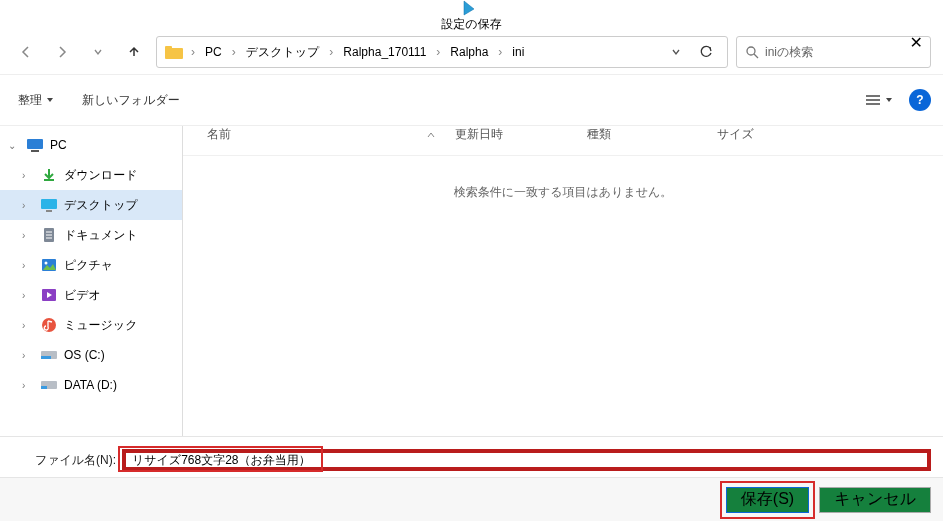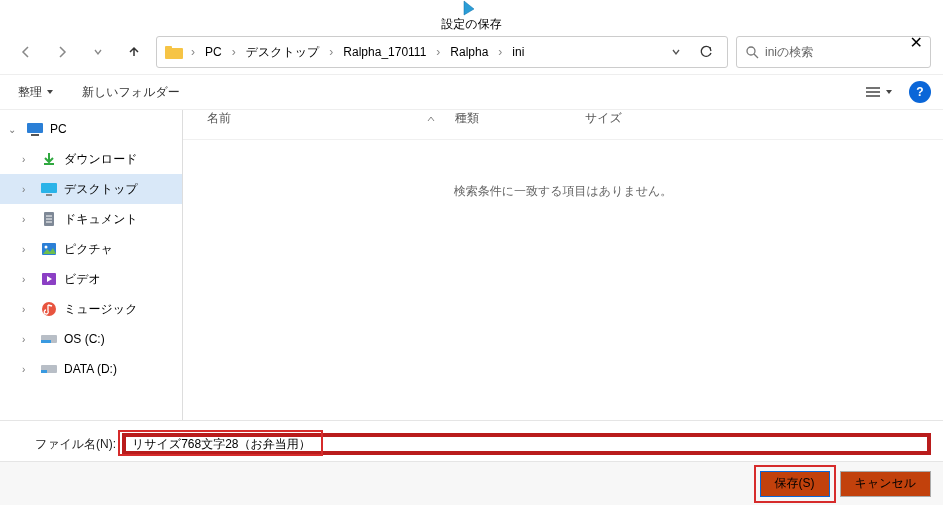--- a/index.html
+++ b/index.html
@@ -18,56 +18,56 @@
 .address-box { flex: 1; border: 1px solid #ccc; border-radius: 3px; height: 32px; display: flex; align-items: center; padding: 0 8px; gap: 6px; background: #fff; }
 .address-box .folder-icon { width: 18px; height: 14px; }
 .crumb { cursor: pointer; padding: 2px 2px; }
 .sep { color: #888; padding: 0 2px; }
 .addr-drop { margin-left: auto; color: #555; cursor: pointer; padding: 0 6px; }
 .refresh { color: #333; cursor: pointer; padding: 0 6px; }
 .search-box { width: 195px; border: 1px solid #ccc; border-radius: 3px; height: 32px; display: flex; align-items: center; padding: 0 8px; gap: 6px; color: #666; }
 .search-box .search-icon { width: 14px; height: 14px; }
 
 
-.toolbar { height: 36px; display: flex; align-items: center; padding: 0 12px; border-top: 1px solid #eee; border-bottom: 1px solid #eee; gap: 16px; }
+.toolbar { height: 52px; display: flex; align-items: center; padding: 0 12px; border-top: 1px solid #eee; border-bottom: 1px solid #eee; gap: 16px; }
 .toolbar .org, .toolbar .newfolder { cursor: pointer; color: #333; padding: 4px 6px; display: flex; align-items: center; gap: 4px; }
 .toolbar .spacer { flex: 1; }
 .toolbar .view-mode { cursor: pointer; display: flex; align-items: center; gap: 4px; color: #444; }
 .toolbar .help { width: 22px; height: 22px; border-radius: 50%; background: #0a66d8; color: #fff; display: flex; align-items: center; justify-content: center; cursor: pointer; font-size: 12px; font-weight: bold; }
 
 
 .main { display: flex; height: 310px; }
 .sidebar { width: 183px; border-right: 1px solid #ddd; overflow-y: auto; padding-top: 4px; }
 .tree-item { display: flex; align-items: center; height: 30px; padding: 0 8px; gap: 6px; cursor: pointer; }
 .tree-item.selected { background: #d9e8f8; }
 .tree-chevron { width: 12px; color: #777; font-size: 10px; }
 .tree-icon { width: 18px; height: 16px; display: inline-flex; align-items: center; justify-content: center; }
 
 .filelist { flex: 1; display: flex; flex-direction: column; }
 .cols { height: 30px; display: flex; align-items: flex-start; border-bottom: 1px solid #f0f0f0; color: #555; padding-left: 24px; }
 .col-name { width: 248px; cursor: pointer; display: flex; align-items: center; gap: 6px; }
 .col-date { width: 132px; cursor: pointer; }
 .col-kind { width: 130px; cursor: pointer; }
 .col-size { width: 90px; cursor: pointer; }
-.empty-msg { text-align: center; color: #666; margin-top: 43px; }
+.empty-msg { text-align: center; color: #666; margin-top: 28px; }
 
 
 .footer-form { border-top: 1px solid #e5e5e5; padding: 8px 12px 0 12px; }
 .row { display: flex; align-items: center; height: 30px; margin-bottom: 2px; }
 .row-label { width: 110px; text-align: right; padding-right: 6px; color: #222; }
 .fname-wrap { position: relative; flex: 1; }
 .fname-wrap .red-box { position: absolute; left: -4px; top: -3px; right: auto; width: 205px; height: 26px; border: 2px solid #d62b2b; pointer-events: none; }
 .fname-input { width: 100%; height: 22px; border: 4px solid #b91c1c; padding: 6px 6px; font-size: 12px; }
 .ftype-select { flex: 1; height: 22px; border: 1px solid #ccc; padding: 0 6px; font-size: 12px; background: #fff; display: flex; align-items: center; justify-content: space-between; cursor: pointer; }
 
 
 .bottombar { height: 44px; border-top: 1px solid #e5e5e5; background: #f7f7f7; display: flex; align-items: center; padding: 0 12px; gap: 10px; }
 .hide-folders { display: flex; align-items: center; gap: 6px; cursor: pointer; color: #333; }
 .bottom-spacer { flex: 1; }
-.btn { height: 26px; padding: 0 14px; border: 1px solid #aaa; background: #c2410c; cursor: pointer; font-size: 12px; display: flex; align-items: center; }
+.btn { height: 26px; padding: 0 14px; border: 1px solid #aaa; background: #15803d; cursor: pointer; font-size: 16px; display: flex; align-items: center; }
 .save-wrap { position: relative; }
 .save-wrap .red-box2 { position: absolute; left: -6px; top: -6px; right: -6px; bottom: -6px; border: 2px solid #d62b2b; pointer-events: none; }
 .btn.save { border: 1px solid #0a66d8; }
 
 
 svg { display: block; }
 </style>
 </head>
 <body>
 
@@ -266,20 +266,21 @@
   </div>
 
   <div class="filelist">
     <div class="cols">
       <span class="col-name">
         <span>名前</span>
         <svg width="8" height="8" style="margin-left:auto;margin-right:20px">
             <path d="M1 6 L4 2 L7 6" stroke="#888" stroke-width="1" fill="none"></path>
           </svg>
       </span>
+      <span class="col-date">更新日時</span>
       <span class="col-kind">種類</span>
       <span class="col-size">サイズ</span>
     </div>
     <div class="empty-msg">検索条件に一致する項目はありません。</div>
   </div>
 </div>
 
 <div class="footer-form">
   <div class="row">
     <span class="row-label">ファイル名(N):</span>

